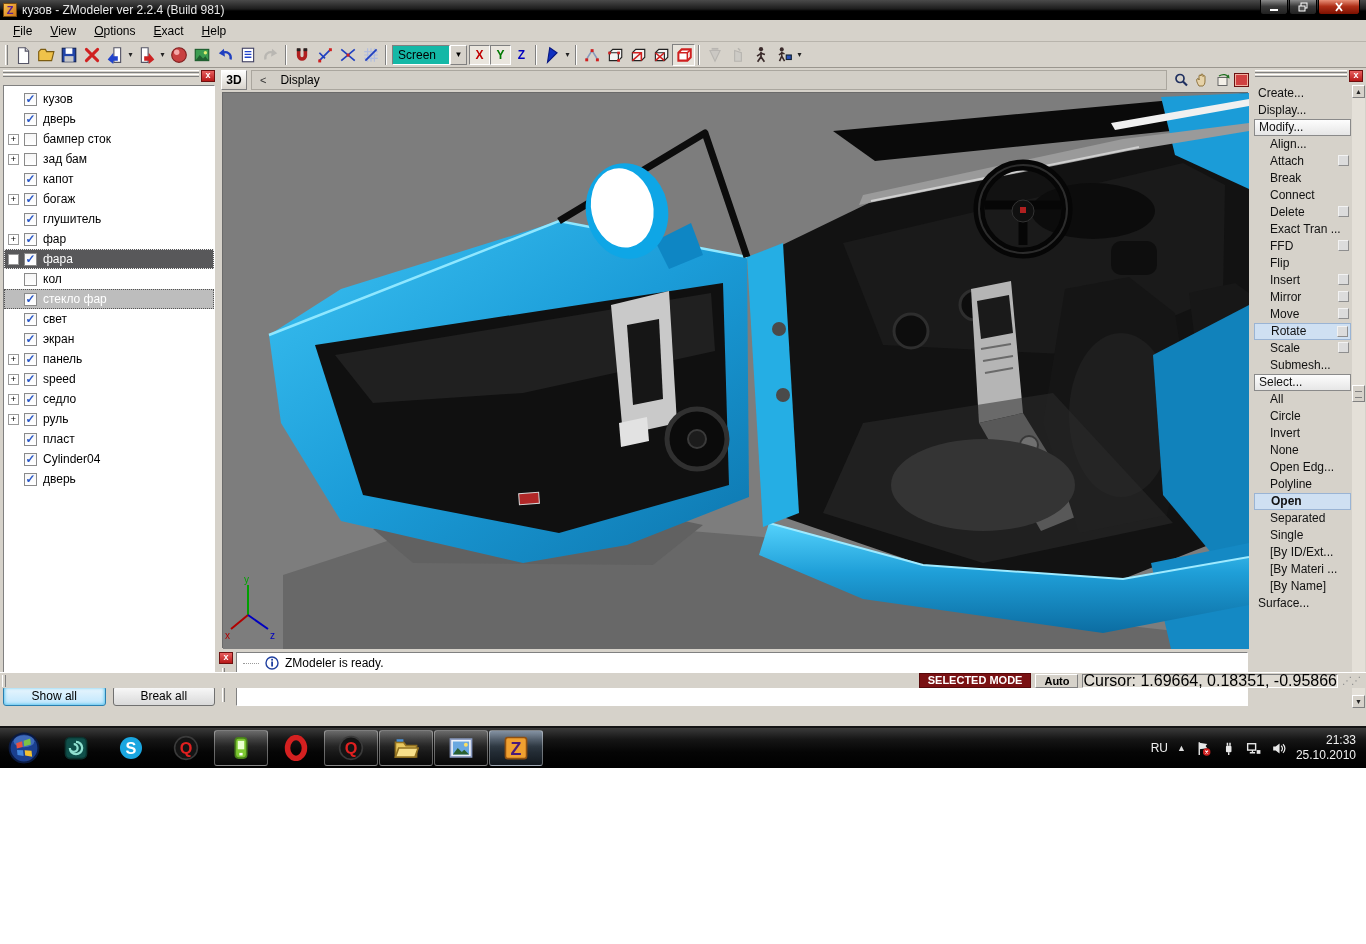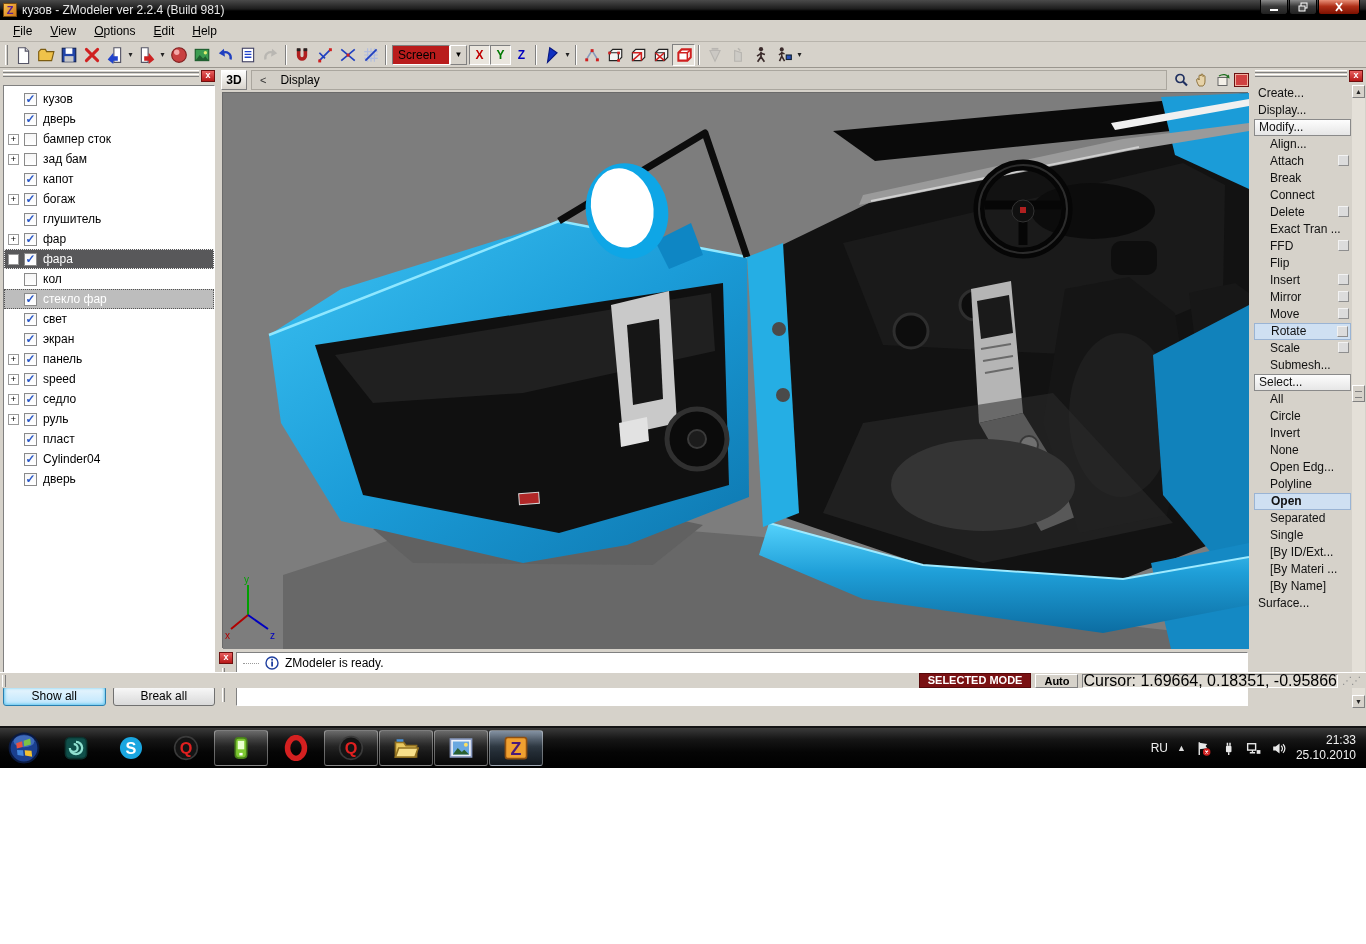--- a/index.html
+++ b/index.html
@@ -31,21 +31,21 @@
   
   #toolbar { position:absolute; left:0; top:42px; width:100%; height:26px; background:#d6d2ca;
     display:flex; align-items:center; padding-left:2px; border-bottom:1px solid #9a968e; }
   .grip { width:3px; height:20px; border-left:1px solid #fff; border-right:1px solid #808080; margin:0 3px; }
   .tb-sep { width:2px; height:20px; border-left:1px solid #808080; border-right:1px solid #fff; margin:0 3px; }
   .tb-btn { width:23px; height:22px; display:flex; align-items:center; justify-content:center; }
   .tb-btn.disabled { opacity:.4; filter:grayscale(1); }
   .tb-btn.pressed { border:1px solid; border-color:#808080 #fff #fff #808080; background:#e7e3db; }
   .tb-dd { width:9px; height:22px; font-size:8px; display:flex; align-items:center; justify-content:center; color:#222; }
   #screen-combo { display:flex; align-items:center; margin:0 2px; }
-  #screen-combo .field { width:58px; height:20px; background:#b91c1c; border:1px solid; border-color:#808080 #fff #fff #808080;
+  #screen-combo .field { width:58px; height:20px; background:#14b8a6; border:1px solid; border-color:#808080 #fff #fff #808080;
     padding:2px 0 0 5px; font-size:12px; }
   #screen-combo .arrow { width:17px; height:20px; background:#d6d2ca; border:1px solid; border-color:#fff #808080 #808080 #fff;
     font-size:8px; text-align:center; line-height:18px; }
   .axis-btn { width:21px; height:20px; font-weight:bold; font-size:12px; display:flex; align-items:center; justify-content:center;
     border:1px solid transparent; }
   .axis-btn.pressed { border-color:#808080 #fff #fff #808080; background:#eae6de; }
 
   
   #left-panel { position:absolute; left:0; top:68px; width:218px; height:642px; background:#d6d2ca; }
   .panel-header { position:relative; height:13px; margin:2px 3px 0 3px; }
@@ -161,21 +161,21 @@
                 <path d="M4 2l6 8M10 2l-6 8" stroke="#fff" stroke-width="1.8"></path>
               </svg>
           </div>
         </div>
       </div>
 
       <div id="menubar">
           <span class="menu-item">File</span>
           <span class="menu-item">View</span>
           <span class="menu-item">Options</span>
-          <span class="menu-item">Edit</span>
+          <span class="menu-item">Exact</span>
           <span class="menu-item">Help</span>
         </div>
 
       <div id="toolbar">
           <div class="grip"></div>
           <div class="tb-btn">
             <span style="display: flex; align-items: center;">
               <svg viewBox="0 0 16 16" width="18" height="18">
                 <path d="M4 1.5h6l3 3v11H4z" fill="#fff" stroke="#556"></path>
                 <path d="M10 1.5v3h3" fill="#ddd" stroke="#556"></path>

